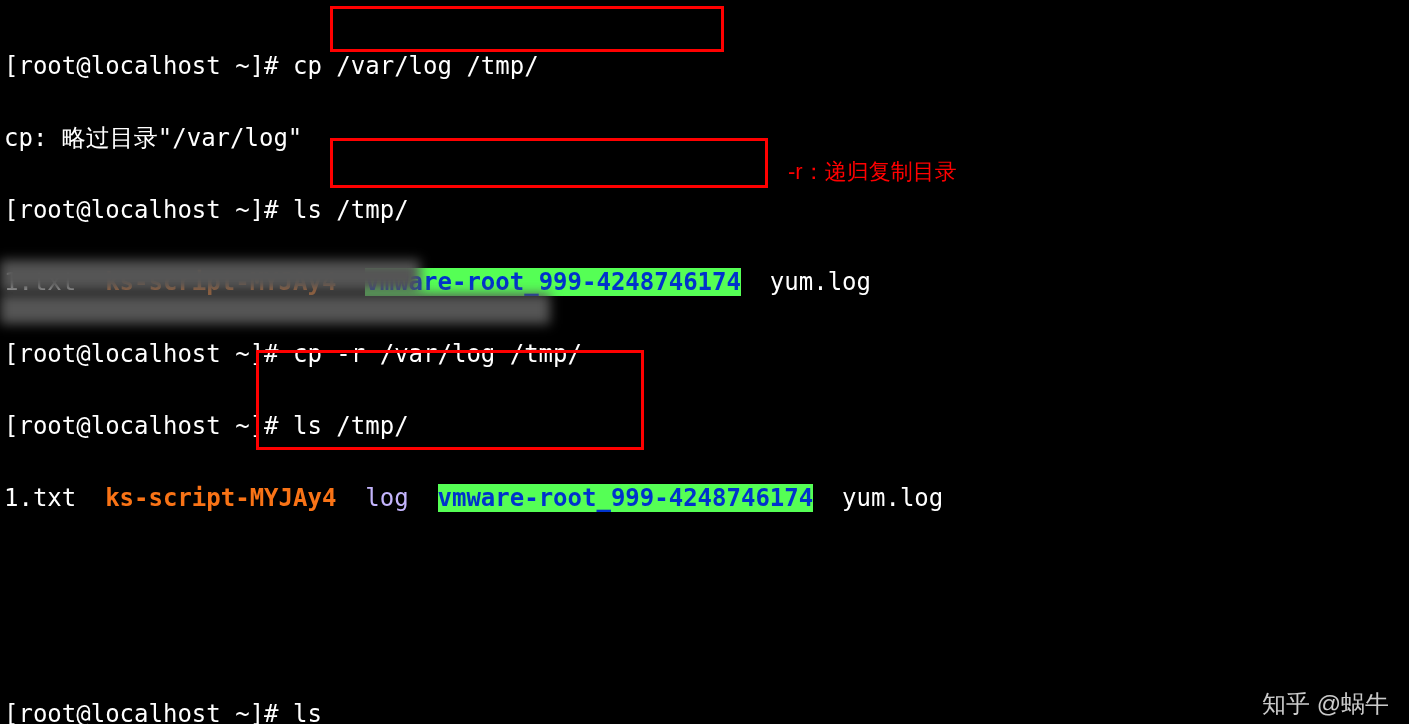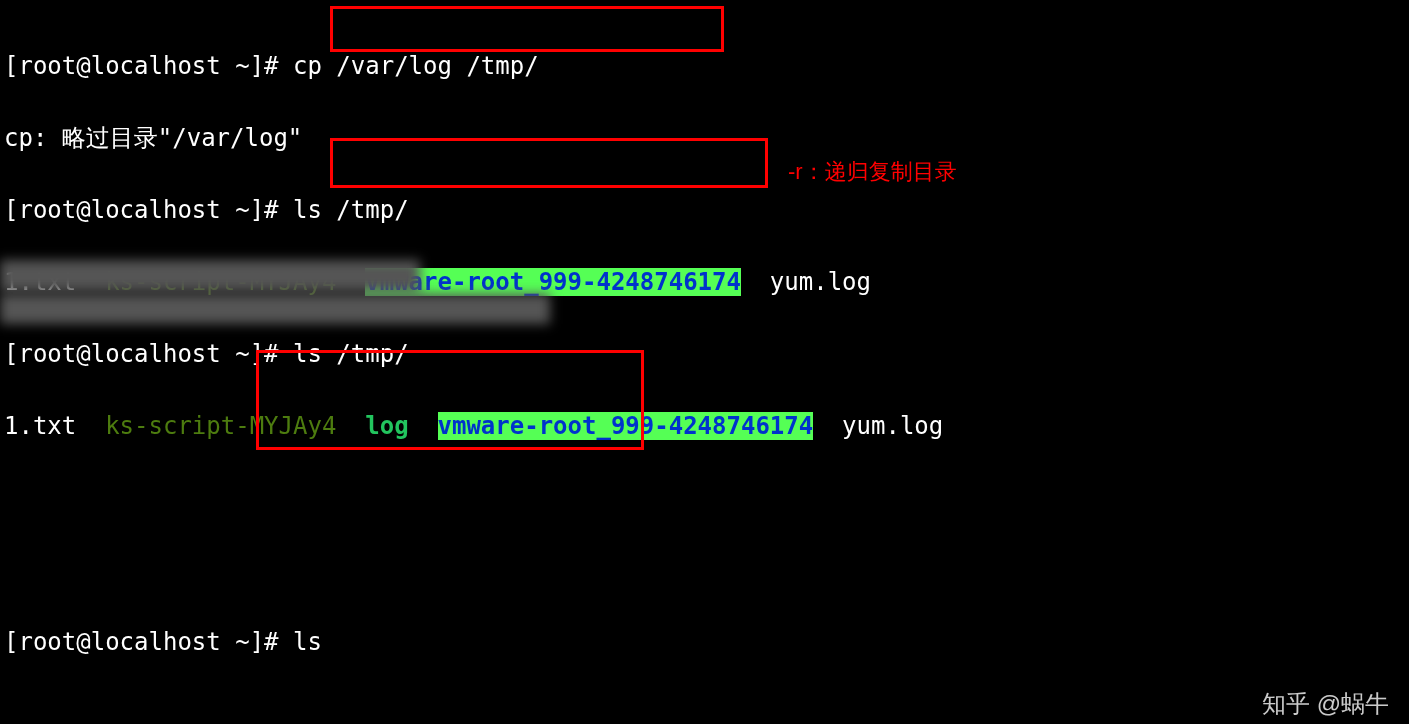--- a/index.html
+++ b/index.html
@@ -8,40 +8,41 @@
     font-size:24px;
     line-height:36px;
     color:#fff;
     background:#000;
     white-space:pre;
     padding:12px 0 0 4px;
     position:relative;
     width:1405px;
     height:720px;
   }
-  .green{color:#4d7c0f;font-weight:normal;}
-  .cyan{color:#22c55e;font-weight:bold;text-align:right;}
+  .green{color:#f97316;font-weight:bold;}
+  .cyan{color:#c4b5fd;font-weight:normal;text-align:right;}
   .blue-bg{color:#0033cc;background:#55ff55;font-weight:bold;}
   .box{position:absolute;border:3px solid #ff0000;pointer-events:none;}
   .anno{position:absolute;color:#ff0000;font-family:"Microsoft YaHei","SimHei",sans-serif;font-size:22px;font-weight:500;}
   .pix{position:absolute;filter:blur(6px);background:#555;pointer-events:none;}
   .watermark{position:absolute;right:20px;bottom:10px;color:#eeeeee;font-family:"Microsoft YaHei","SimHei",sans-serif;font-size:24px;opacity:0.85;}
   .topbar{position:absolute;left:0;top:0;width:1409px;height:3px;background:#00c6ff;}
   .row{display:block;}
 </style>
 </head>
 <body>
 
 <div class="topbar"></div>
 
 <div class="term">
 <span class="row"><span>[root@localhost ~]# </span><span>cp /var/log /tmp/</span></span>
 <span class="row">cp: 略过目录"/var/log"</span>
 <span class="row"><span>[root@localhost ~]# </span><span>ls /tmp/</span></span>
 <span class="row"><span>1.txt  </span><span class="green">ks-script-MYJAy4</span><span>  </span><span class="blue-bg">vmware-root_999-4248746174</span><span>  yum.log</span></span>
+<span class="row"><span>[root@localhost ~]# </span><span>cp -r /var/log /tmp/</span></span>
 <span class="row"><span>[root@localhost ~]# </span><span>ls /tmp/</span></span>
 <span class="row"><span>1.txt  </span><span class="green">ks-script-MYJAy4</span><span>  </span><span class="cyan">log</span><span>  </span><span class="blue-bg">vmware-root_999-4248746174</span><span>  yum.log</span></span>
 <span class="row"> </span>
 <span class="row"> </span>
 <span class="row"><span>[root@localhost ~]# </span><span>ls</span></span>
 
 
 
 
 

